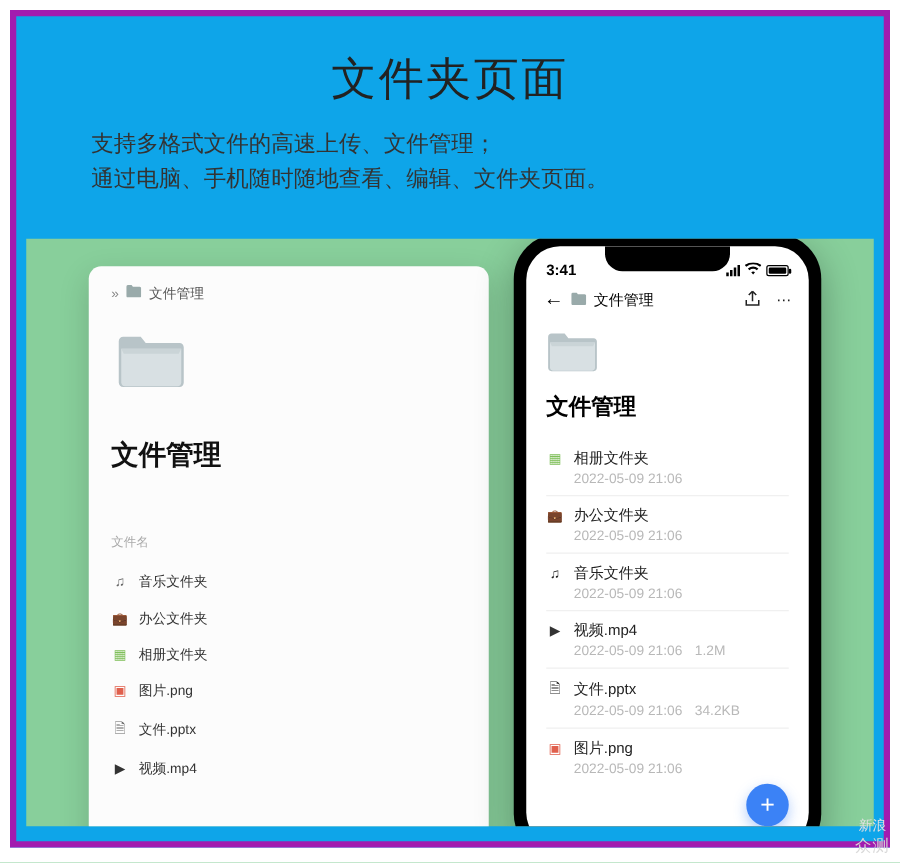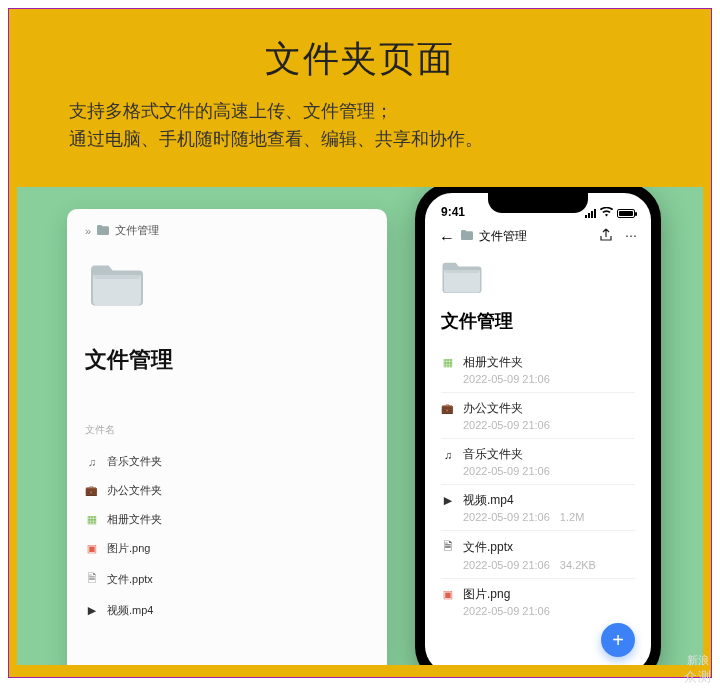--- a/index.html
+++ b/index.html
@@ -7,22 +7,22 @@
     width: 720px;
     height: 690px;
     background: #fff;
     font-family: -apple-system, "PingFang SC", "Hiragino Sans GB", sans-serif;
     position: relative;
     overflow: hidden;
   }
   .outer-frame {
     position: absolute;
     top: 8px; left: 8px; right: 8px; bottom: 12px;
-    border: 1px solid #a21caf;
-    background: #eab308;
+    border: 5px solid #a21caf;
+    background: #0ea5e9;
   }
   .header-area {
     padding: 26px 60px 10px 60px;
     text-align: center;
   }
   .main-title {
     font-family: "STKaiti","KaiTi",cursive;
     font-size: 36px;
     color: #222;
     letter-spacing: 2px;
@@ -176,21 +176,21 @@
   .ic-video::before{content:"▶"; color:#333}
 </style>
 </head>
 <body>
 
 <div class="outer-frame">
   <div class="header-area">
     <div class="main-title">文件夹页面</div>
     <div class="desc">
       <div>支持多格式文件的高速上传、文件管理；</div>
-      <div>通过电脑、手机随时随地查看、编辑、共享和协作。</div>
+      <div>通过电脑、手机随时随地查看、编辑、文件夹页面。</div>
     </div>
   </div>
 
   <div class="green-stage">
 
     <div class="desktop-card">
       <div class="dc-topbar">
         <span class="chev">»</span>
         <span>
           <svg width="12" height="10" viewBox="0 0 12 10">
@@ -236,21 +236,21 @@
             <span class="ficon ic-video"></span>
             <span>视频.mp4</span>
           </div>
         </div>
     </div>
 
     <div class="phone">
       <div class="phone-screen">
         <div class="notch"></div>
         <div class="statusbar">
-          <span>9:41</span>
+          <span>3:41</span>
           <div class="status-icons">
             <span class="bars">
                 <span></span>
                 <span></span>
                 <span></span>
                 <span></span>
               </span>
             <span class="wifi">
               <svg width="13" height="10" viewBox="0 0 13 10">
                   <path d="M6.5 9.5L8 7.8a2.2 2.2 0 00-3 0L6.5 9.5zm-3-3.4a5 5 0 016 0l1.2-1.3a7 7 0 00-8.4 0L3.5 6.1zM1 3.3a9 9 0 0111 0l1.2-1.3a11 11 0 00-13.4 0L1 3.3z" fill="#000"></path>

